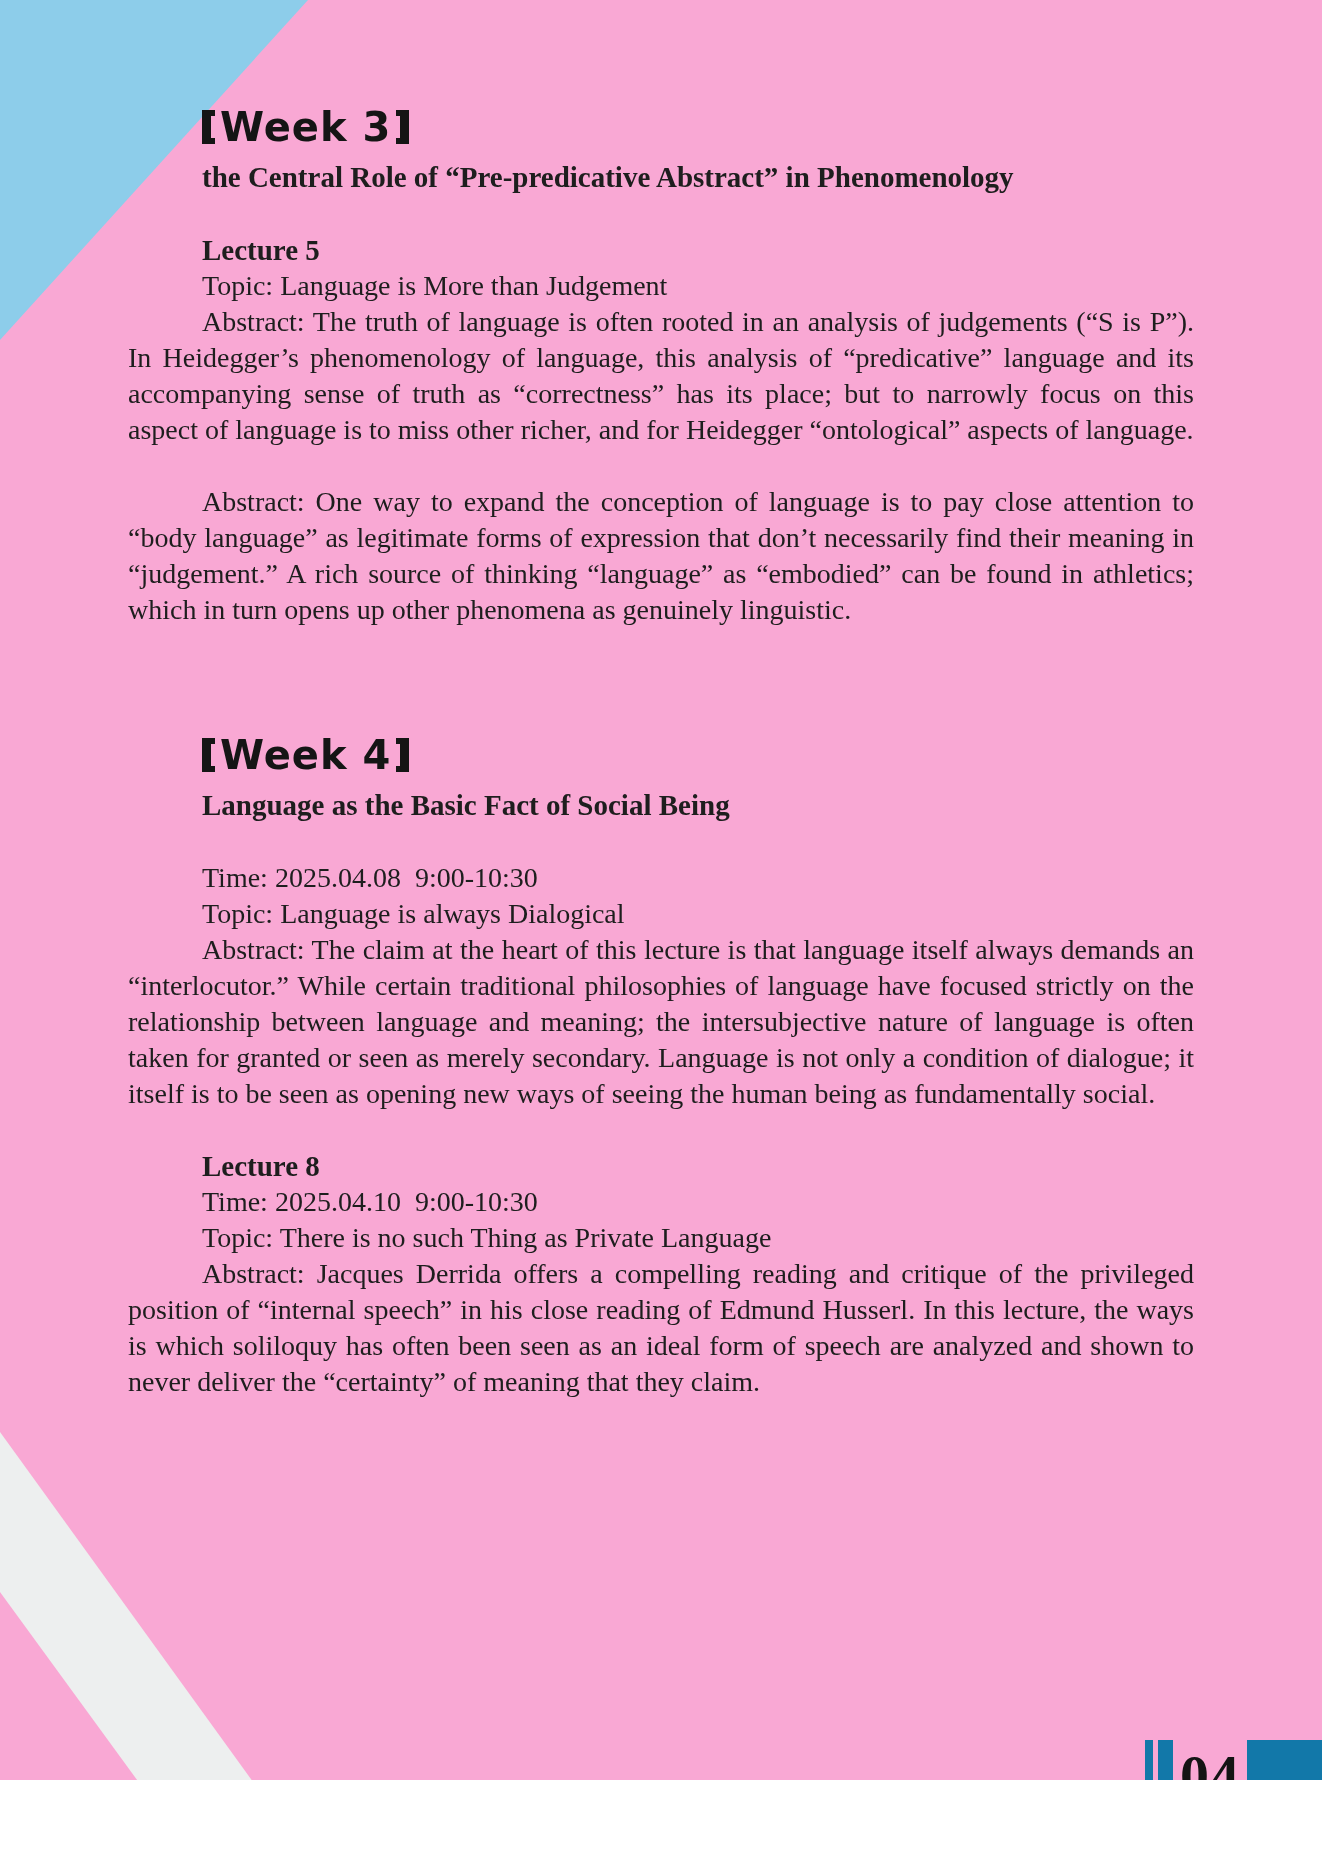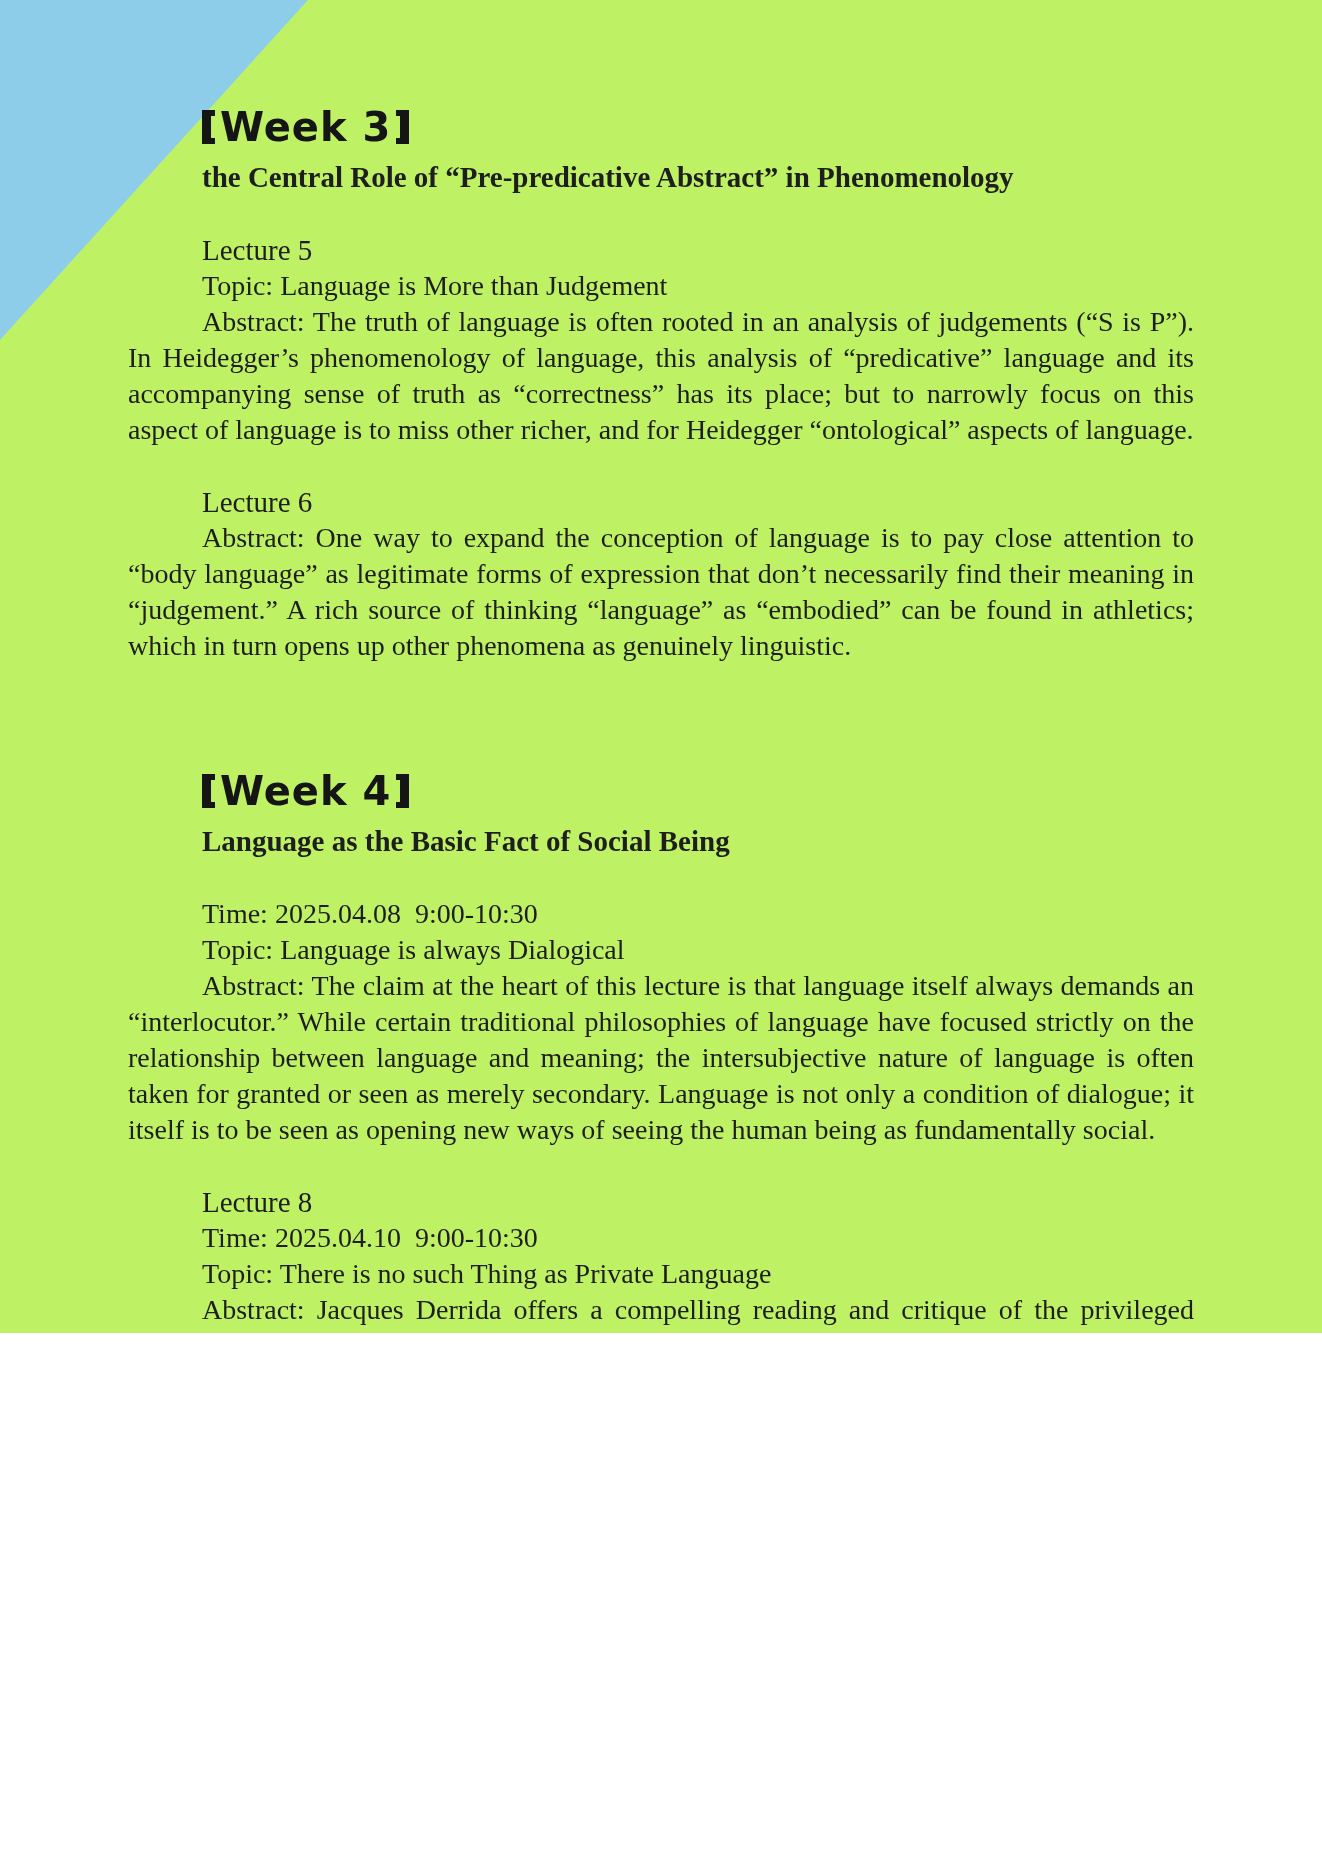--- a/index.html
+++ b/index.html
@@ -1,19 +1,19 @@
 <!DOCTYPE html>
 <html><head>
 <meta charset="utf-8">
 <style>
   html,body{margin:0;padding:0;background:#fff;}
   .page{
     position:relative;
-    width:1322px;height:1333px;
-    background:#bef264;
+    width:1322px;height:1780px;
+    background:#f9a8d4;
     overflow:hidden;
     font-family:"Liberation Serif","DejaVu Serif",serif;
     color:#1e1e1e;
   }
   
   .decor-top{
     position:absolute;left:0;top:0;width:308px;height:340px;
     background:#8DCDEA;
     clip-path:polygon(0 0,100% 0,0 100%);
   }
@@ -45,21 +45,21 @@
   .bracket-right{border-right-width:9px;border-top-width:6px;border-bottom-width:6px;margin-left:5px;}
   .week-subtitle{
     margin:8px 0 0 74px;
     font-size:29px;line-height:38px;
     font-weight:700;
   }
   .lecture{margin-top:36px;}
   .lecture-title{
     margin:0;
     font-size:29px;line-height:36px;
-    font-weight:400;
+    font-weight:700;
     text-indent:74px;
   }
   .meta{
     margin:0;
     font-size:28px;line-height:36px;
     text-indent:74px;
     white-space:pre-wrap;
   }
   .abstract{
     margin:0;
@@ -104,21 +104,20 @@
       </h1>
       <h2 class="week-subtitle">the Central Role of “Pre-predicative Abstract” in Phenomenology</h2>
 
       <article class="lecture">
         <h3 class="lecture-title">Lecture 5</h3>
         <p class="meta">Topic: Language is More than Judgement</p>
         <p class="abstract">Abstract: The truth of language is often rooted in an analysis of judgements (“S is P”). In Heidegger’s phenomenology of language, this analysis of “predicative” language and its accompanying sense of truth as “correctness” has its place; but to narrowly focus on this aspect of language is to miss other richer, and for Heidegger “ontological” aspects of language.</p>
       </article>
 
       <article class="lecture">
-        <h3 class="lecture-title">Lecture 6</h3>
         <p class="abstract">Abstract: One way to expand the conception of language is to pay close attention to “body language” as legitimate forms of expression that don’t necessarily find their meaning in “judgement.” A rich source of thinking “language” as “embodied” can be found in athletics; which in turn opens up other phenomena as genuinely linguistic.</p>
       </article>
     </section>
 
     <section class="week week-4">
       <h1 class="week-heading">
         <span class="bracket bracket-left"></span>
         <span class="week-label">Week 4</span>
         <span class="bracket bracket-right"></span>
       </h1>

